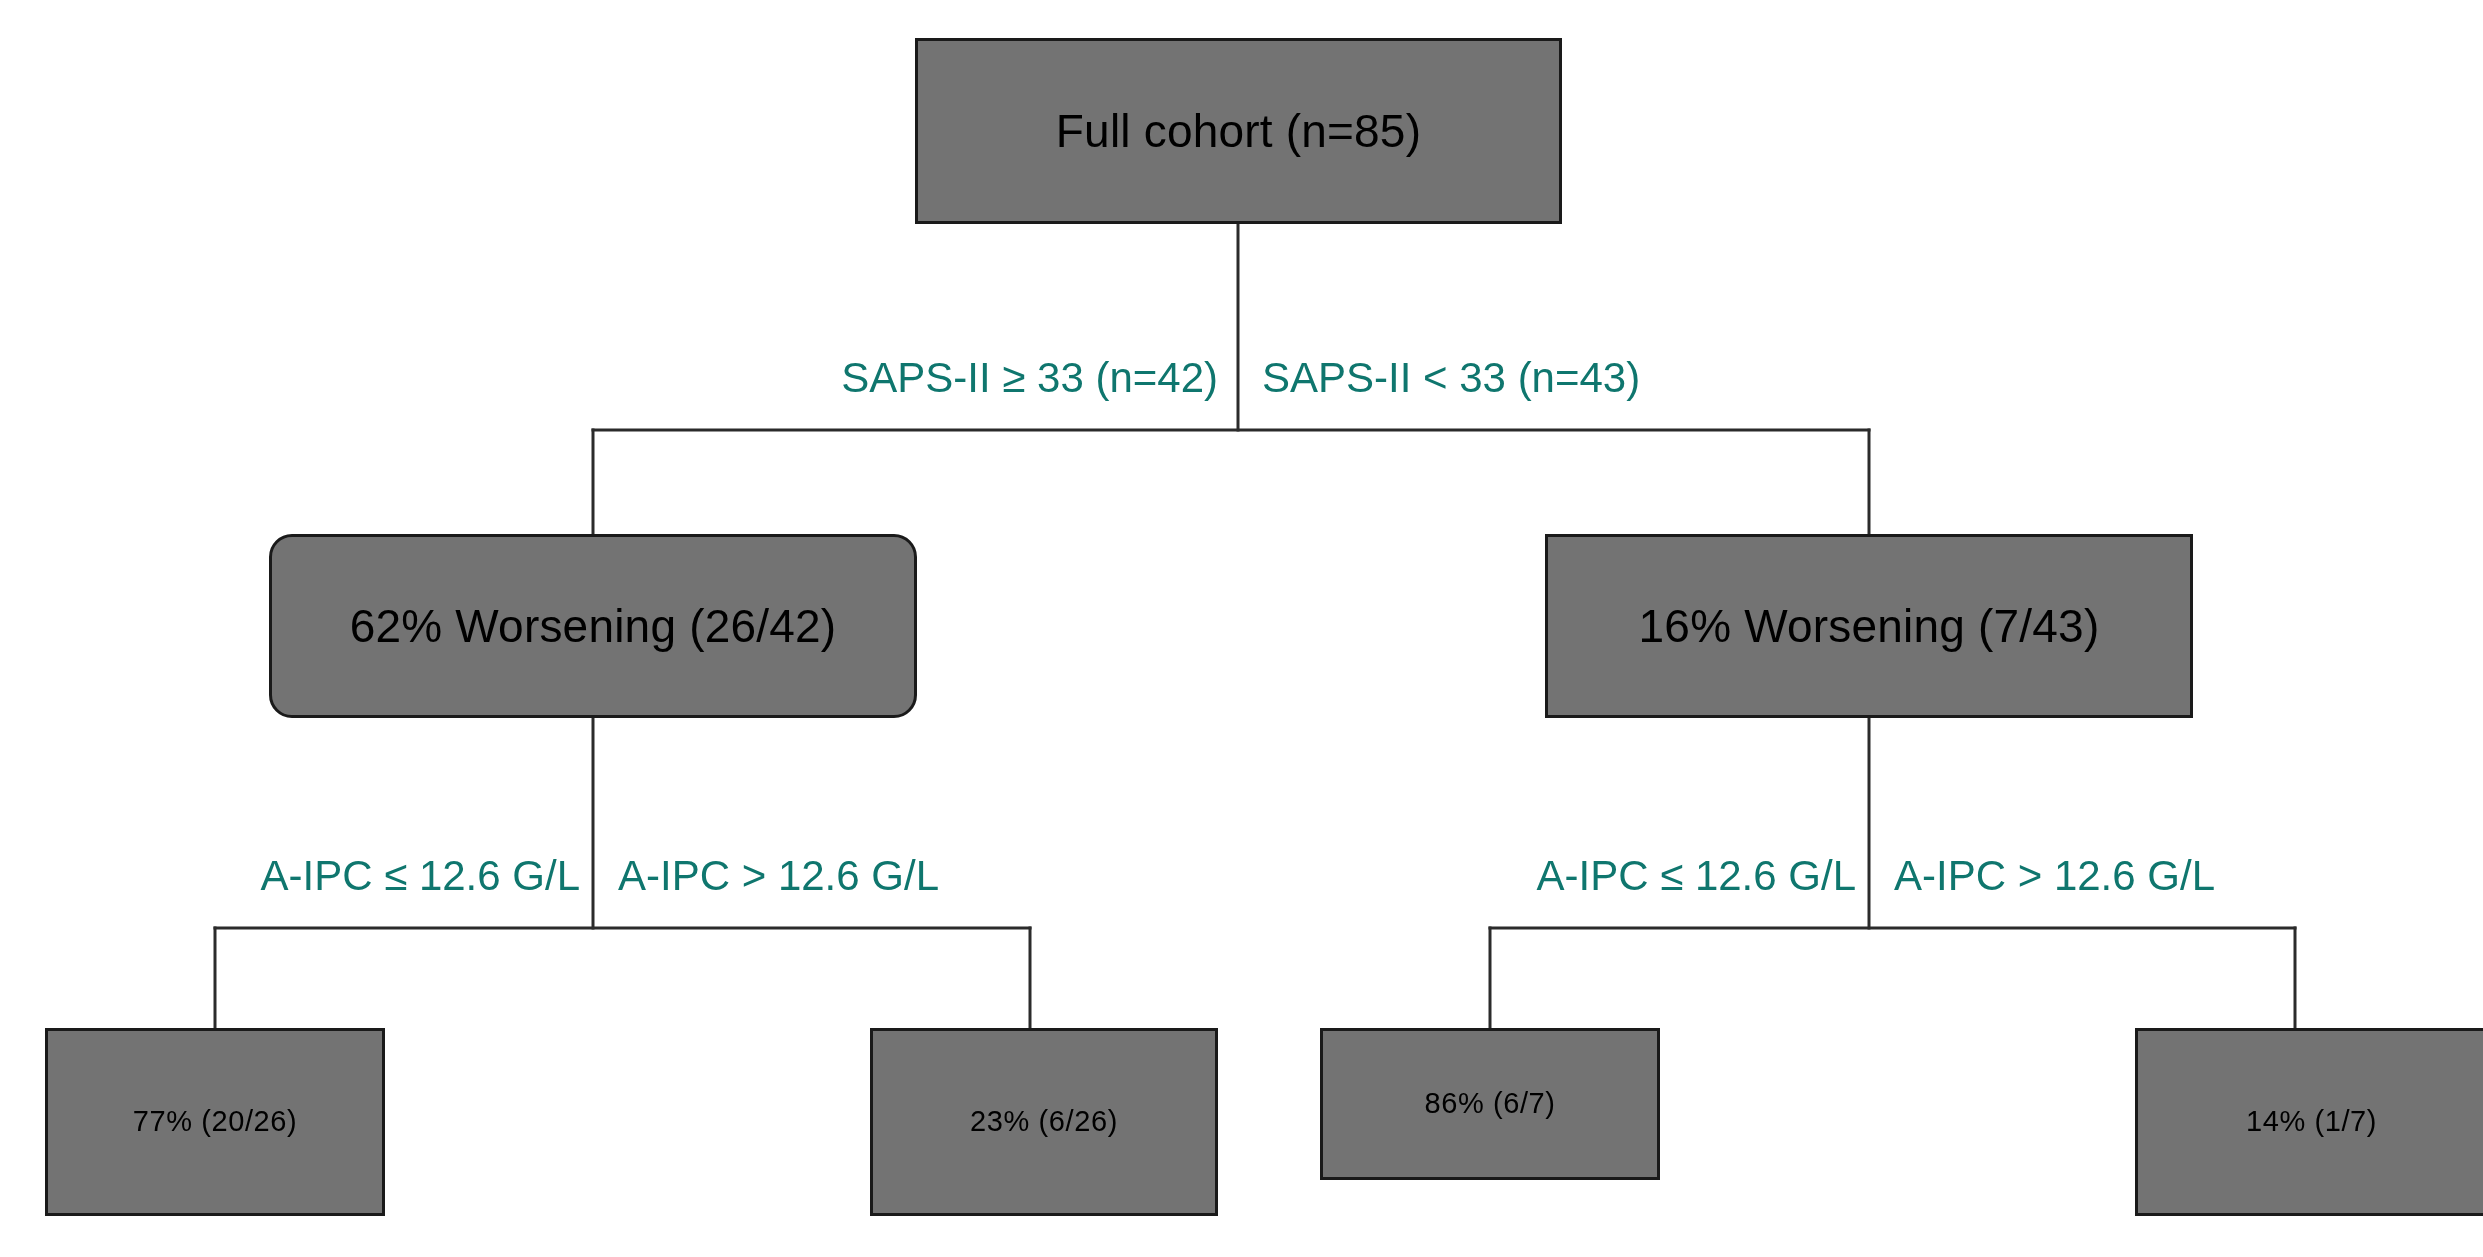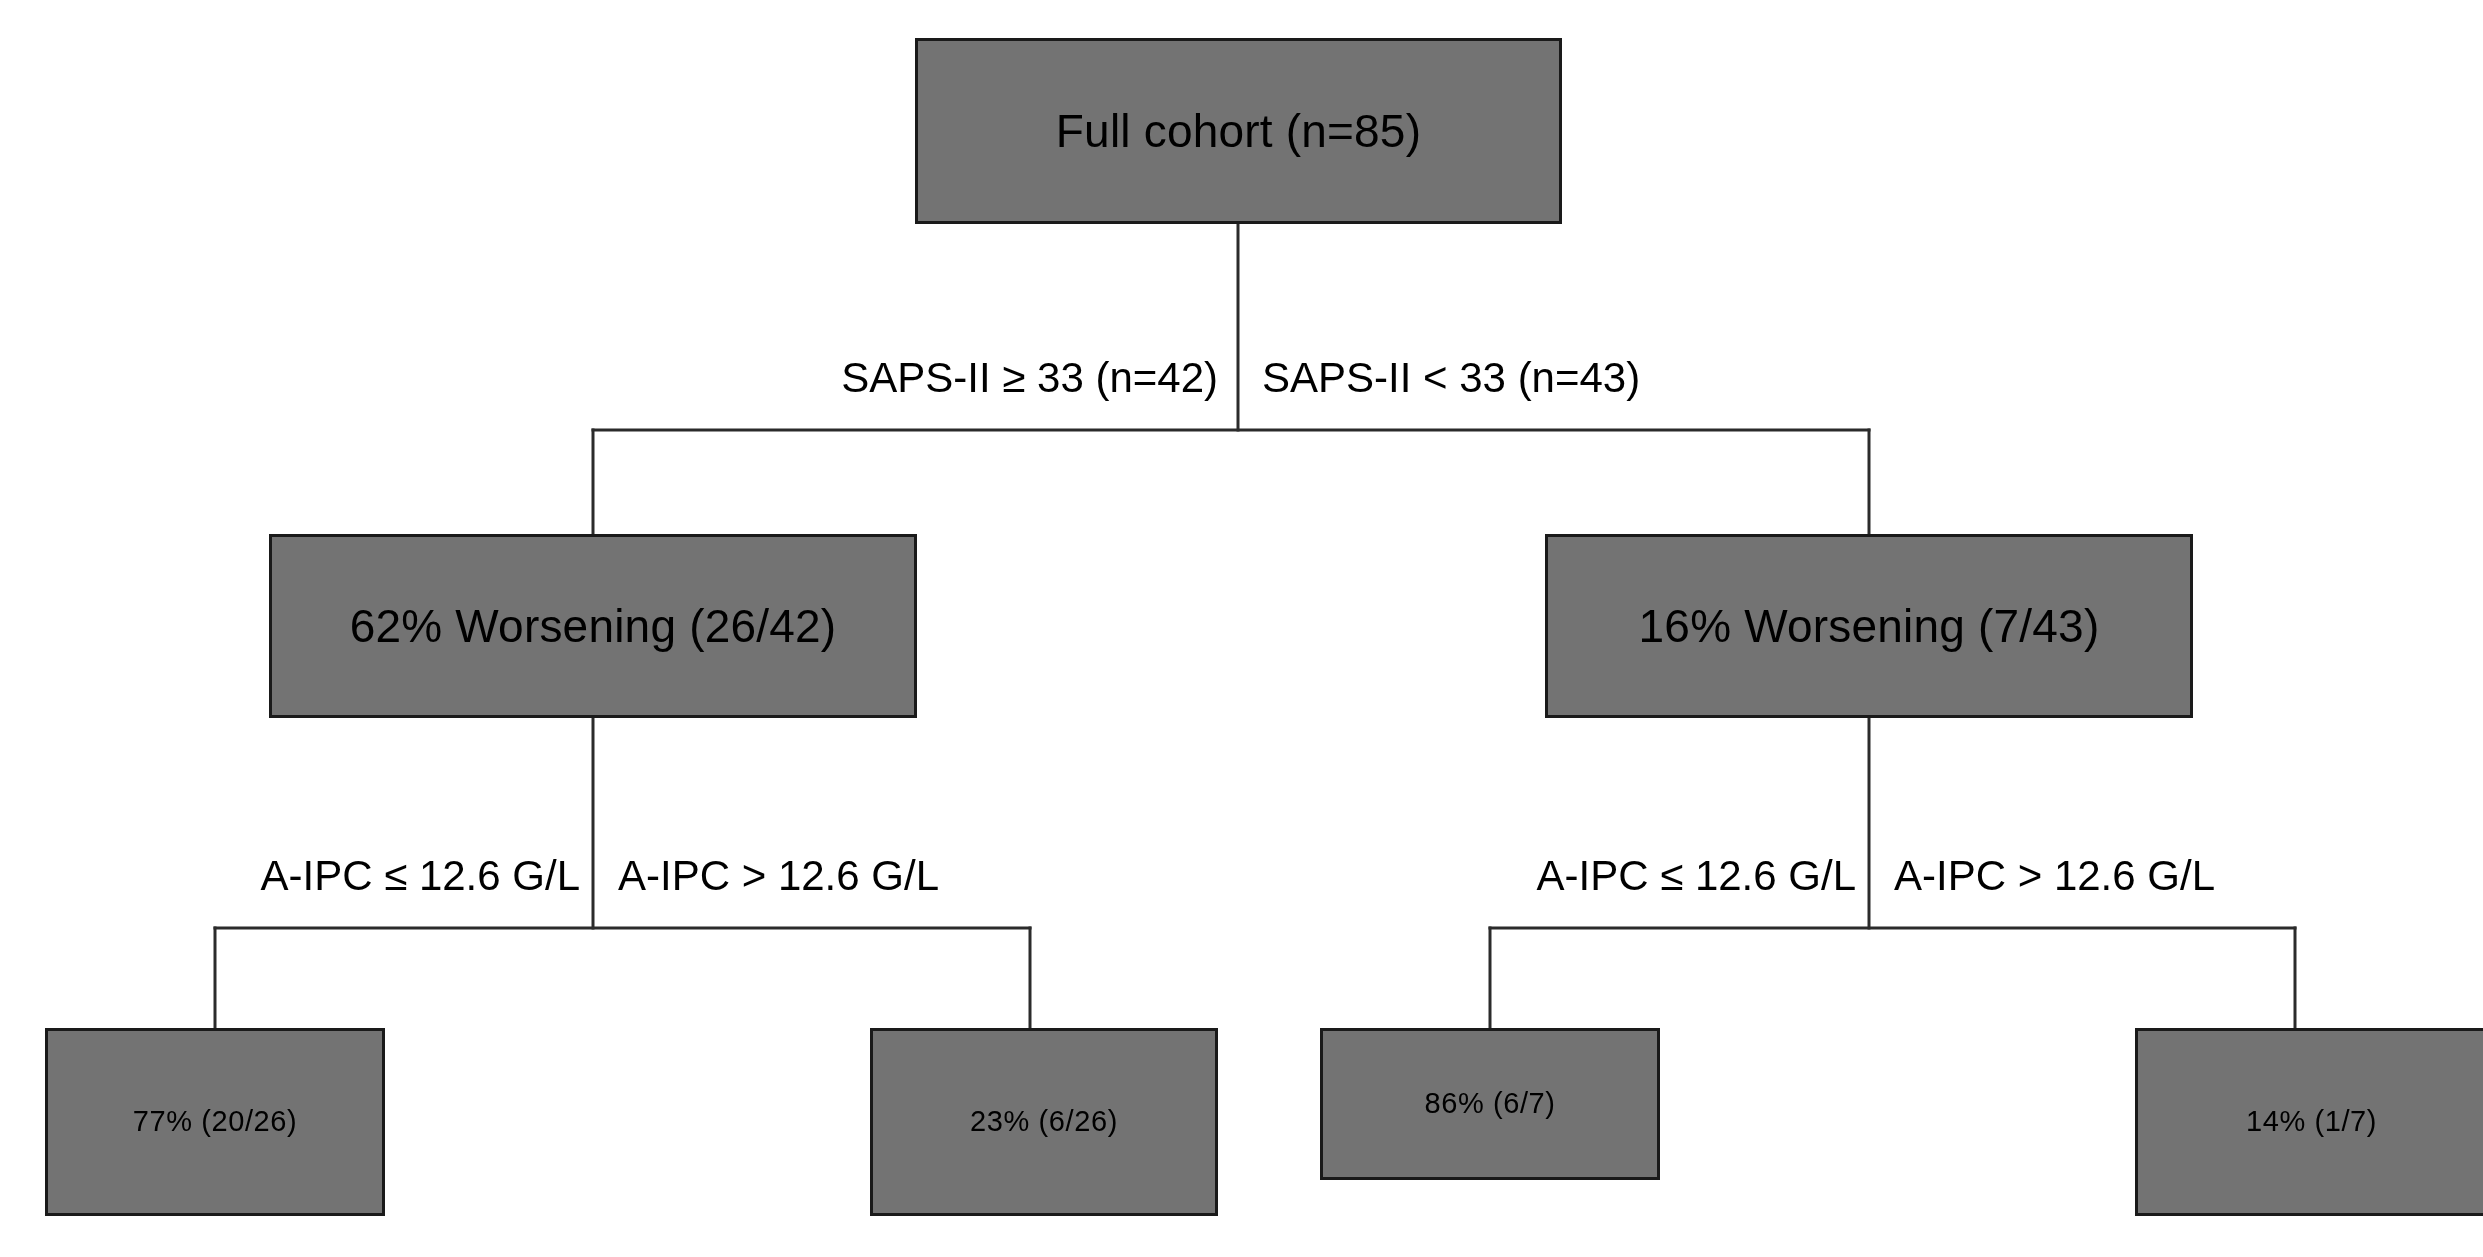--- a/index.html
+++ b/index.html
@@ -42,21 +42,21 @@
   }
   
   .node.leaf .node-label {
     font-size: 29px;
     letter-spacing: 0.6px;
   }
 
   
   .edge-label {
     position: absolute;
-    color: #000000;
+    color: #0f766e;
     font-size: 42px;
     white-space: nowrap;
     line-height: 1;
   }
   .edge-label.right-align { text-align: right; }
 
   
   #wires {
     position: absolute;
     left: 0;
@@ -100,21 +100,21 @@
     <span class="node-label">Full cohort (n=85)</span>
   </div>
 
   <div class="edge-label right-align" style="left:538px; top:357px; width:680px;">
     <span>SAPS-II ≥ 33 (n=42)</span>
   </div>
   <div class="edge-label" style="left:1262px; top:357px; width:680px;">
     <span>SAPS-II &lt; 33 (n=43)</span>
   </div>
 
-  <div class="node level1" style="left:269px; top:534px; width:648px; height:184px;">
+  <div class="node level1" style="left:269px; top:534px; width:648px; height:184px;border-radius:23px;">
     <span class="node-label">62% Worsening (26/42)</span>
   </div>
 
   <div class="node level1" style="left:1545px; top:534px; width:648px; height:184px;">
     <span class="node-label">16% Worsening (7/43)</span>
   </div>
 
   <div class="edge-label right-align" style="left:-20px; top:855px; width:600px;">
     <span>A-IPC ≤ 12.6 G/L</span>
   </div>

